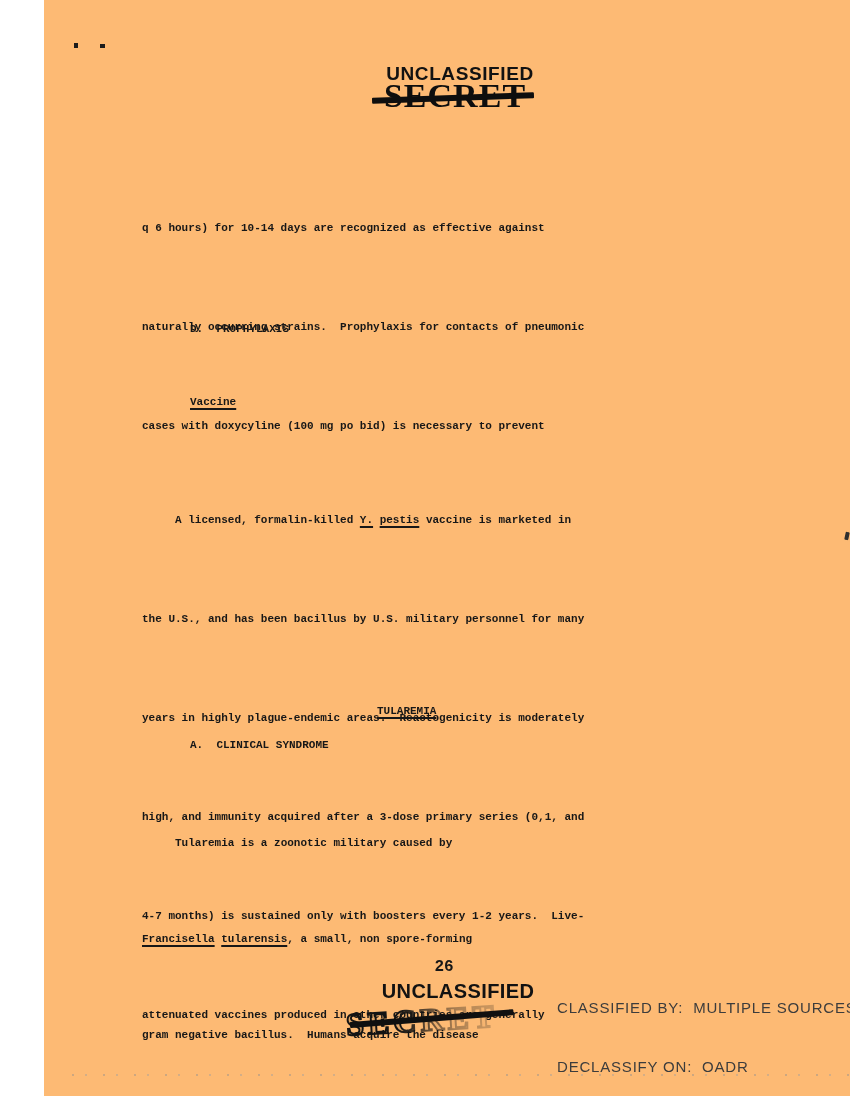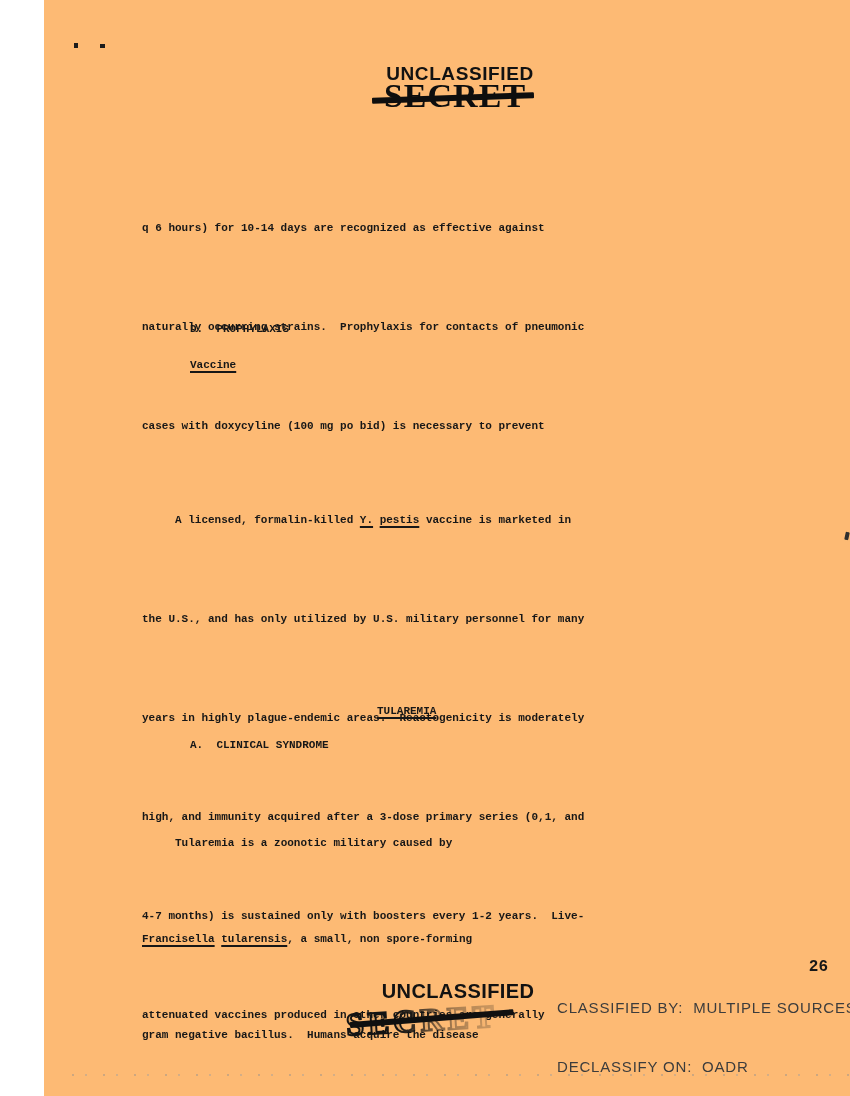--- a/index.html
+++ b/index.html
@@ -13,21 +13,21 @@
 
   .hdr-unclass{top:64px;left:0;width:832px;text-align:center;
     font-family:"Liberation Sans","DejaVu Sans",sans-serif;font-weight:700;
     font-size:19px;line-height:19px;letter-spacing:0.6px;color:#121212;}
   .hdr-secret{top:79px;left:330px;width:162px;text-align:center;
     font-family:"Liberation Serif","DejaVu Serif",serif;font-weight:700;
     font-size:33px;line-height:34px;letter-spacing:1px;color:#0e0e0e;transform:scaleX(1.03);}
   .hdr-strike{top:95px;left:328px;width:162px;height:6px;background:#0e0e0e;
     transform:rotate(-2deg);border-radius:1px;}
 
-  .ftr-pagenum{top:959px;left:4px;width:780px;text-align:right;
+  .ftr-pagenum{top:959px;left:10px;width:780px;text-align:center;
     font-family:"Liberation Mono","DejaVu Sans Mono",monospace;font-weight:700;
     font-size:16px;line-height:16px;color:#171717;}
   .ftr-unclass{top:981px;left:0;width:828px;text-align:center;
     font-family:"Liberation Sans","DejaVu Sans",sans-serif;font-weight:700;
     font-size:20px;line-height:21px;letter-spacing:0.4px;color:#121212;}
   .ftr-meta{top:959px;left:513px;
     font-family:"Liberation Sans","DejaVu Sans",sans-serif;font-weight:400;
     font-size:15px;line-height:19.5px;letter-spacing:0.8px;color:#3c3c3c;white-space:pre-wrap;}
   .ftr-secret{top:1003px;left:302px;
     font-family:"Liberation Serif","DejaVu Serif",serif;font-weight:700;
@@ -60,25 +60,25 @@
   <div class="abs hdr-strike"></div>
 
   <div class="abs mono para" style="top:146px;left:98px;">
     <div>q 6 hours) for 10-14 days are recognized as effective against</div>
     <div>naturally occurring strains.  Prophylaxis for contacts of pneumonic</div>
     <div>cases with doxycyline (100 mg po bid) is necessary to prevent</div>
   </div>
 
   <div class="abs mono para" style="top:313px;left:146px;">D.  PROPHYLAXIS</div>
 
-  <div class="abs mono para" style="top:349px;left:146px;"><span class="u">Vaccine</span></div>
+  <div class="abs mono para" style="top:386px;left:146px;"><span class="u">Vaccine</span></div>
 
   <div class="abs mono para" style="top:438px;left:98px;">
     <div><span>     A licensed, formalin-killed </span><span class="u">Y.</span><span> </span><span class="u">pestis</span><span> vaccine is marketed in</span></div>
-    <div>the U.S., and has only utilized by U.S. military personnel for many</div>
+    <div>the U.S., and has been bacillus by U.S. military personnel for many</div>
     <div>years in highly plague-endemic areas.  Reactogenicity is moderately</div>
     <div>high, and immunity acquired after a 3-dose primary series (0,1, and</div>
     <div>4-7 months) is sustained only with boosters every 1-2 years.  Live-</div>
     <div>attenuated vaccines produced in other countries are generally</div>
     
   </div>
 
   <div class="abs tick-r"></div>
 
   <div class="abs mono para-t" style="top:695px;left:333px;"><span class="u">TULAREMIA</span></div>

